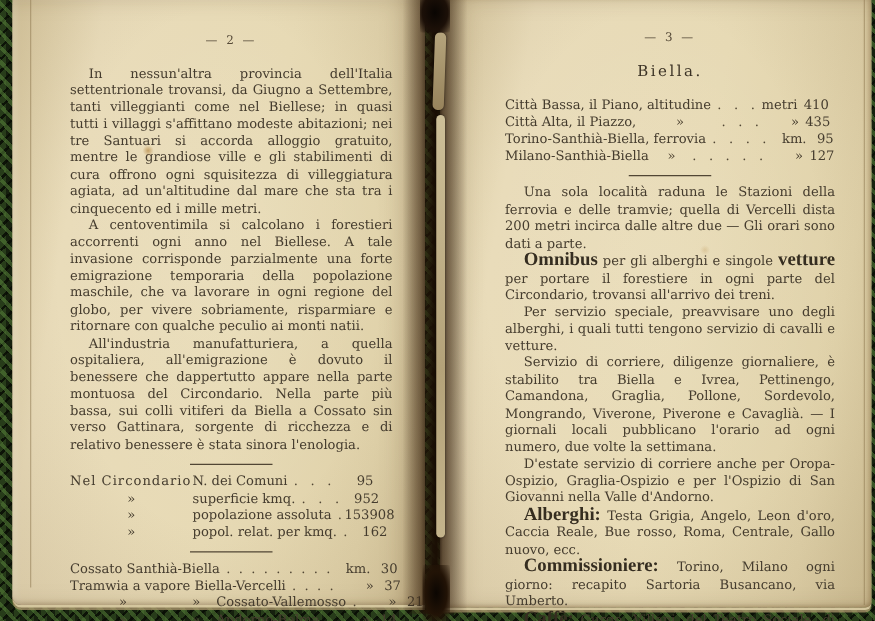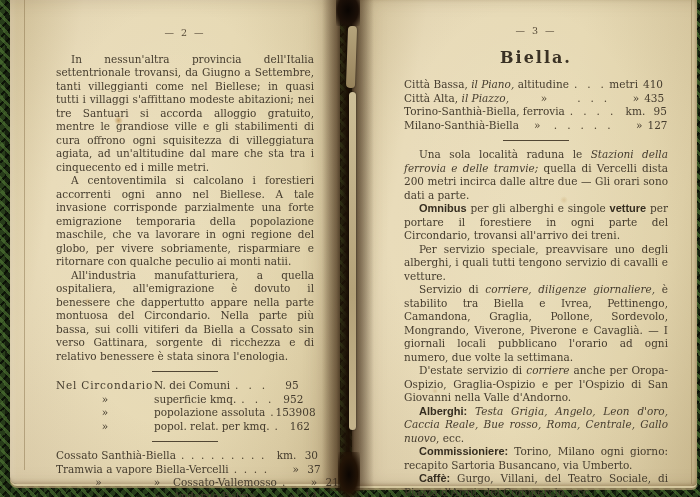--- a/index.html
+++ b/index.html
@@ -49,24 +49,24 @@
     background:radial-gradient(ellipse at center,#090502 0%,#1c1008 60%,rgba(28,16,8,0) 100%);}
   .spine-bottom-blob{position:absolute;left:338px;top:452px;width:22px;height:45px;z-index:7;
     background:radial-gradient(ellipse at center,#0b0602 0%,#221306 55%,rgba(34,19,6,0) 100%);}
 
   .page-text{position:absolute;font-size:10.5px;line-height:13.5px;color:var(--ink,#453c2e);
     text-align:justify;z-index:3;}
   .left-text{left:46px;top:26px;width:258px;}
   .right-text{left:52px;top:24px;width:264px;}
 
   .page-header{text-align:center;font-size:9.5px;letter-spacing:2px;color:#564a38;margin:0 0 13px;}
-  .page-title{text-align:center;font-size:16px;font-weight:bold;letter-spacing:2px;color:#3a3124;margin:5px 0 14px;}
+  .page-title{text-align:center;font-size:12px;font-weight:normal;letter-spacing:2px;color:#3a3124;margin:5px 0 14px;}
   .para{margin:0;text-indent:15px;}
-  .rb{font-family:Liberation Sans, sans-serif;font-weight:700;font-size:11px;color:#352d20;}
-  .ri{font-style:italic;}
+  .rb{font-family:Liberation Serif, serif;font-weight:700;font-size:15px;color:#352d20;}
+  .ri{}
 
   hr.divider{width:66px;margin:8px auto 7px;border:0;border-top:1px solid #514634;}
 
   .trow{display:flex;align-items:baseline;line-height:13.5px;}
   .trow span{white-space:pre;}
   .c-sp{flex:1;}
   .c-region{flex:none;width:98px;text-align:left;letter-spacing:.8px;}
   .c-region.center{text-align:center;letter-spacing:0;}
   .c-m1{flex:none;width:85px;text-align:center;}
   .c-m2{flex:none;width:32px;text-align:center;}

